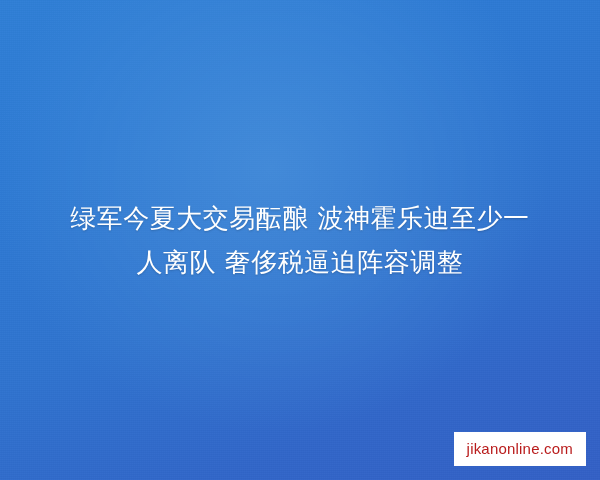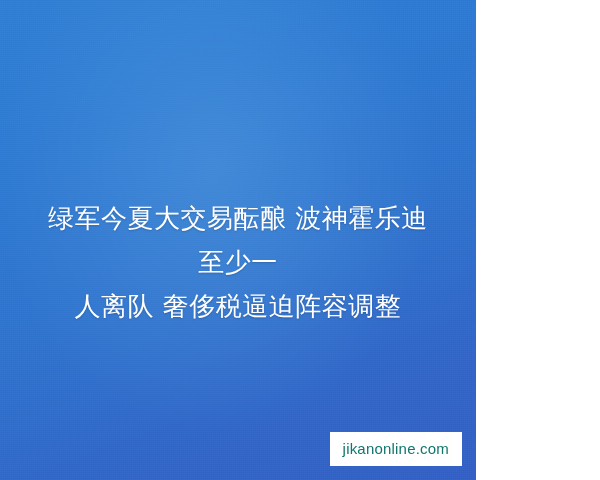--- a/index.html
+++ b/index.html
@@ -7,21 +7,21 @@
     padding: 0;
   }
   body {
     width: 600px;
     height: 480px;
     overflow: hidden;
     font-family: "Liberation Sans", sans-serif;
   }
   .canvas {
     position: relative;
-    width: 476px;
+    width: 600px;
     height: 480px;
     background: linear-gradient(160deg, #2f7fd6 0%, #2d7ad4 25%, #2f73cf 55%, #3166c9 80%, #3360c6 100%);
     overflow: hidden;
   }
   
   .grain {
     position: absolute;
     inset: 0;
     opacity: 0.22;
     background-image:
@@ -48,21 +48,21 @@
     letter-spacing: 0.5px;
     font-family: "DejaVu Sans", "Liberation Sans", sans-serif;
     text-shadow: 0 1px 2px rgba(0,0,0,0.18);
     white-space: pre-line;
   }
   .watermark {
     position: absolute;
     right: 14px;
     bottom: 14px;
     background: #ffffff;
-    color: #0f766e;
+    color: #b91c1c;
     font-size: 15px;
     line-height: 1;
     padding: 9px 13px 10px 13px;
     font-family: "Liberation Sans", sans-serif;
     letter-spacing: 0.2px;
   }
 </style>
 </head>
 <body>
 

